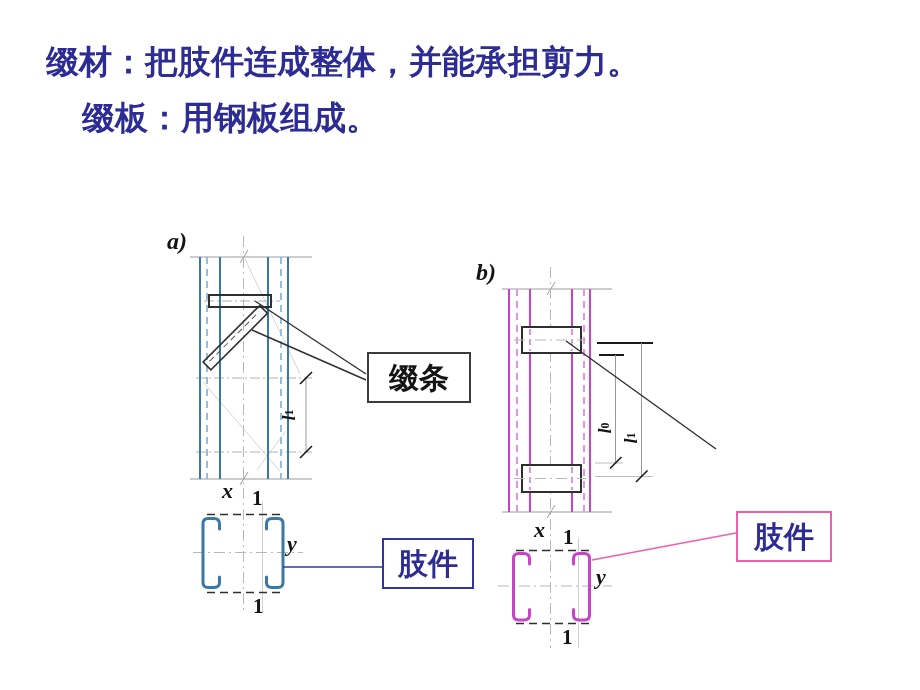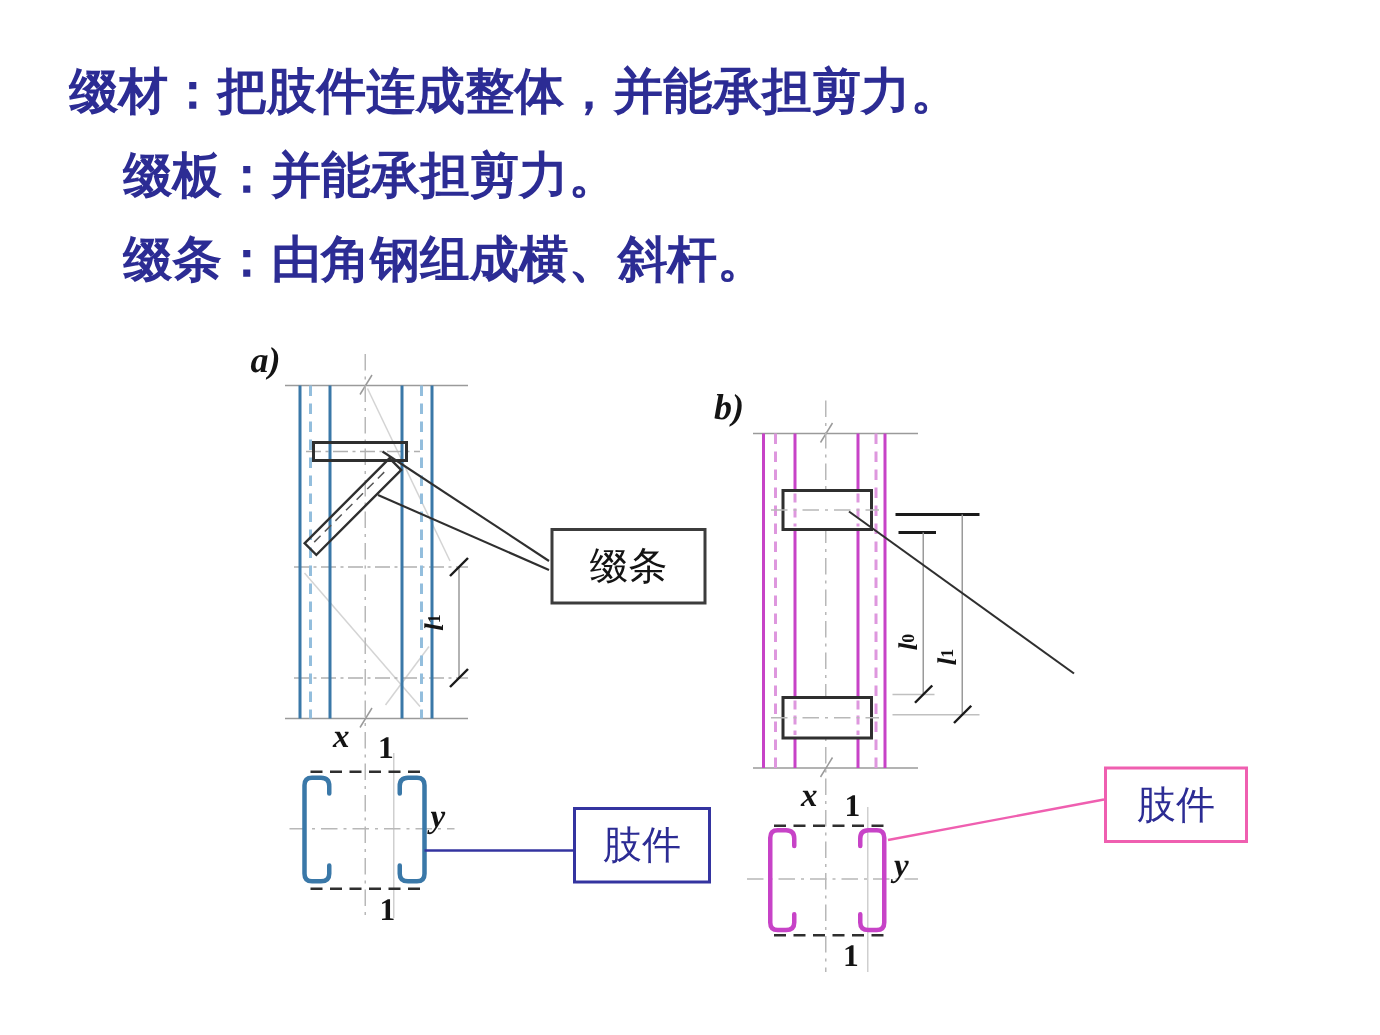--- a/index.html
+++ b/index.html
@@ -10,21 +10,21 @@
   .title-line{
     position:absolute;color:#2c2c94;font-weight:bold;font-size:33px;
     white-space:nowrap;letter-spacing:0px;line-height:1;
   }
   .fig-tag{
     position:absolute;font-size:24px;font-weight:bold;font-style:italic;
     color:#141414;line-height:1;
   }
   .callout{
     position:absolute;display:flex;align-items:center;justify-content:center;
-    background:#ffffff;font-weight:normal;font-size:26px;line-height:1;
+    background:#ffffff;font-weight:bold;font-size:30px;line-height:1;
     white-space:nowrap;
   }
   .callout.dark{border:2px solid #3c3c3c;color:#141414;}
   .callout.blue{border:2px solid #3434a0;color:#2c2c94;}
   .callout.pink{border:2px solid #ef5fb0;color:#2c2c94;}
   .axis-label{
     position:absolute;font-size:22px;font-weight:bold;font-style:italic;
     color:#141414;line-height:1;
   }
   .mark-label{
@@ -37,22 +37,21 @@
   }
   .dim-label sub{font-size:12px;font-style:normal;}
   svg{position:absolute;left:0;top:0;}
 </style>
 </head>
 <body>
 
 <div class="slide">
 
   <div class="title-line" style="left:46px;top:46px;">缀材：把肢件连成整体，并能承担剪力。</div>
-  <div class="title-line" style="left:82px;top:102px;">缀板：并能承担剪力。</div>
-  <div class="title-line" style="left:82px;top:158px;">缀条：由角钢组成横、斜杆。</div>
+  <div class="title-line" style="left:82px;top:102px;">缀板：用钢板组成。</div>
 
   <svg width="920" height="690" viewBox="0 0 920 690">
 
     <g>
 
       <g stroke="#d4d4d4" stroke-width="1">
         <line x1="245" y1="259" x2="300" y2="374"></line>
         <line x1="203" y1="382" x2="280" y2="471"></line>
         <line x1="286" y1="431" x2="257" y2="470"></line>
       </g>

